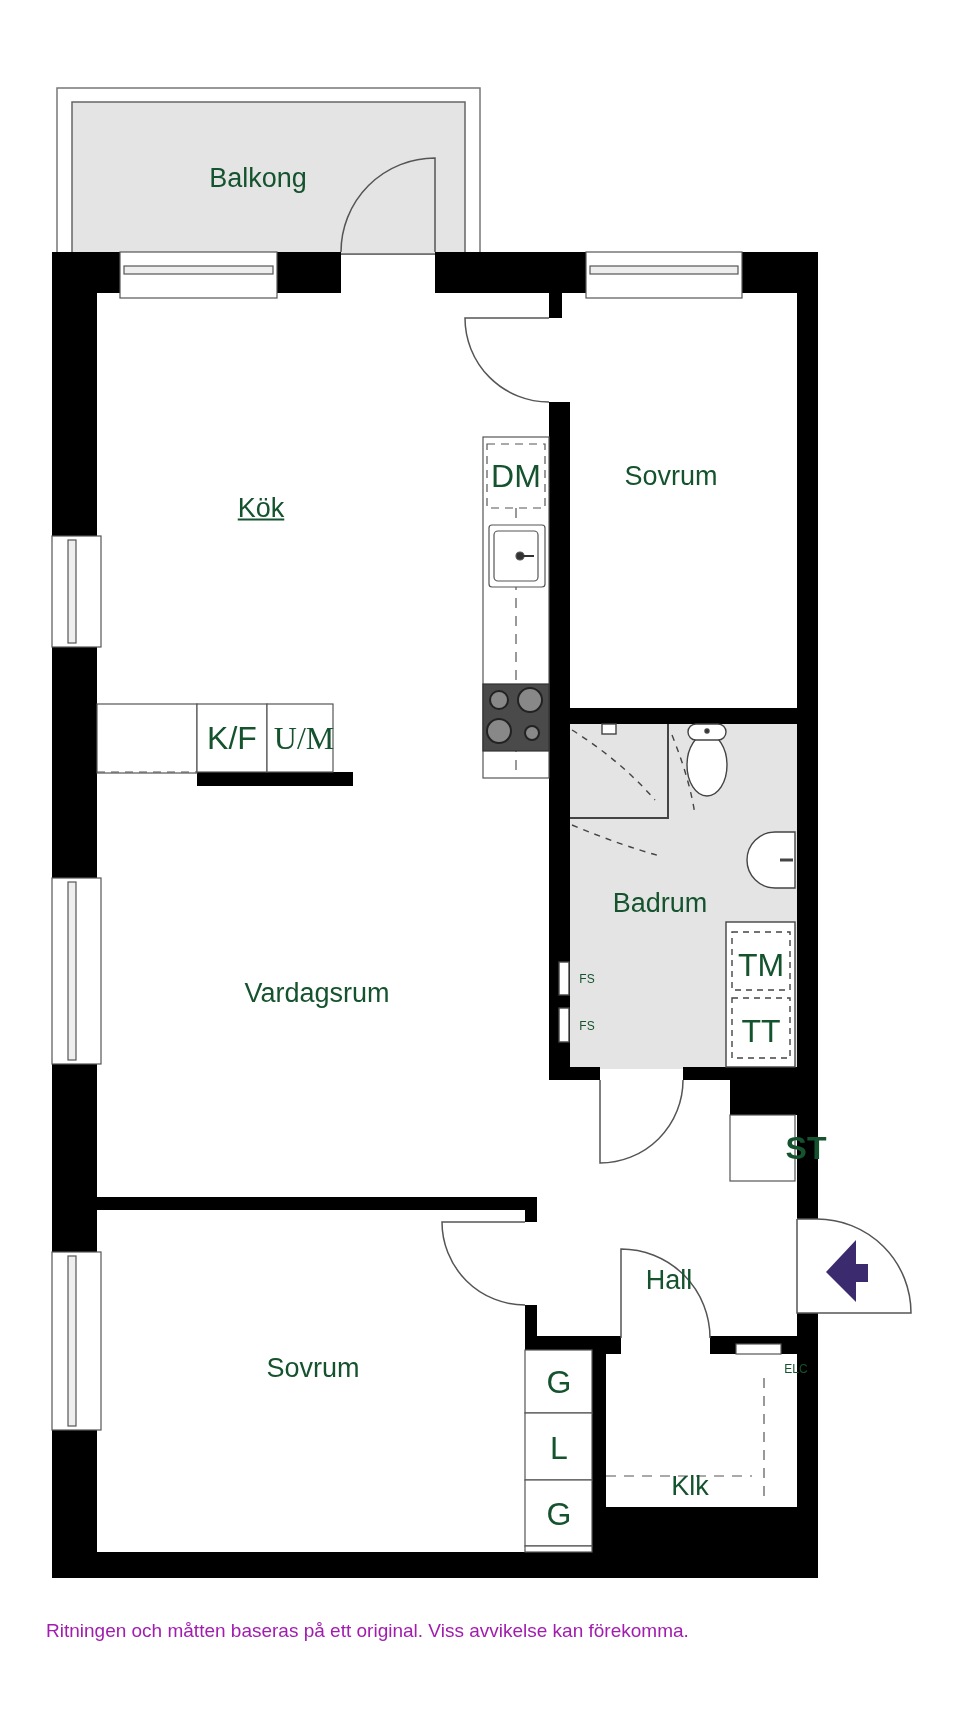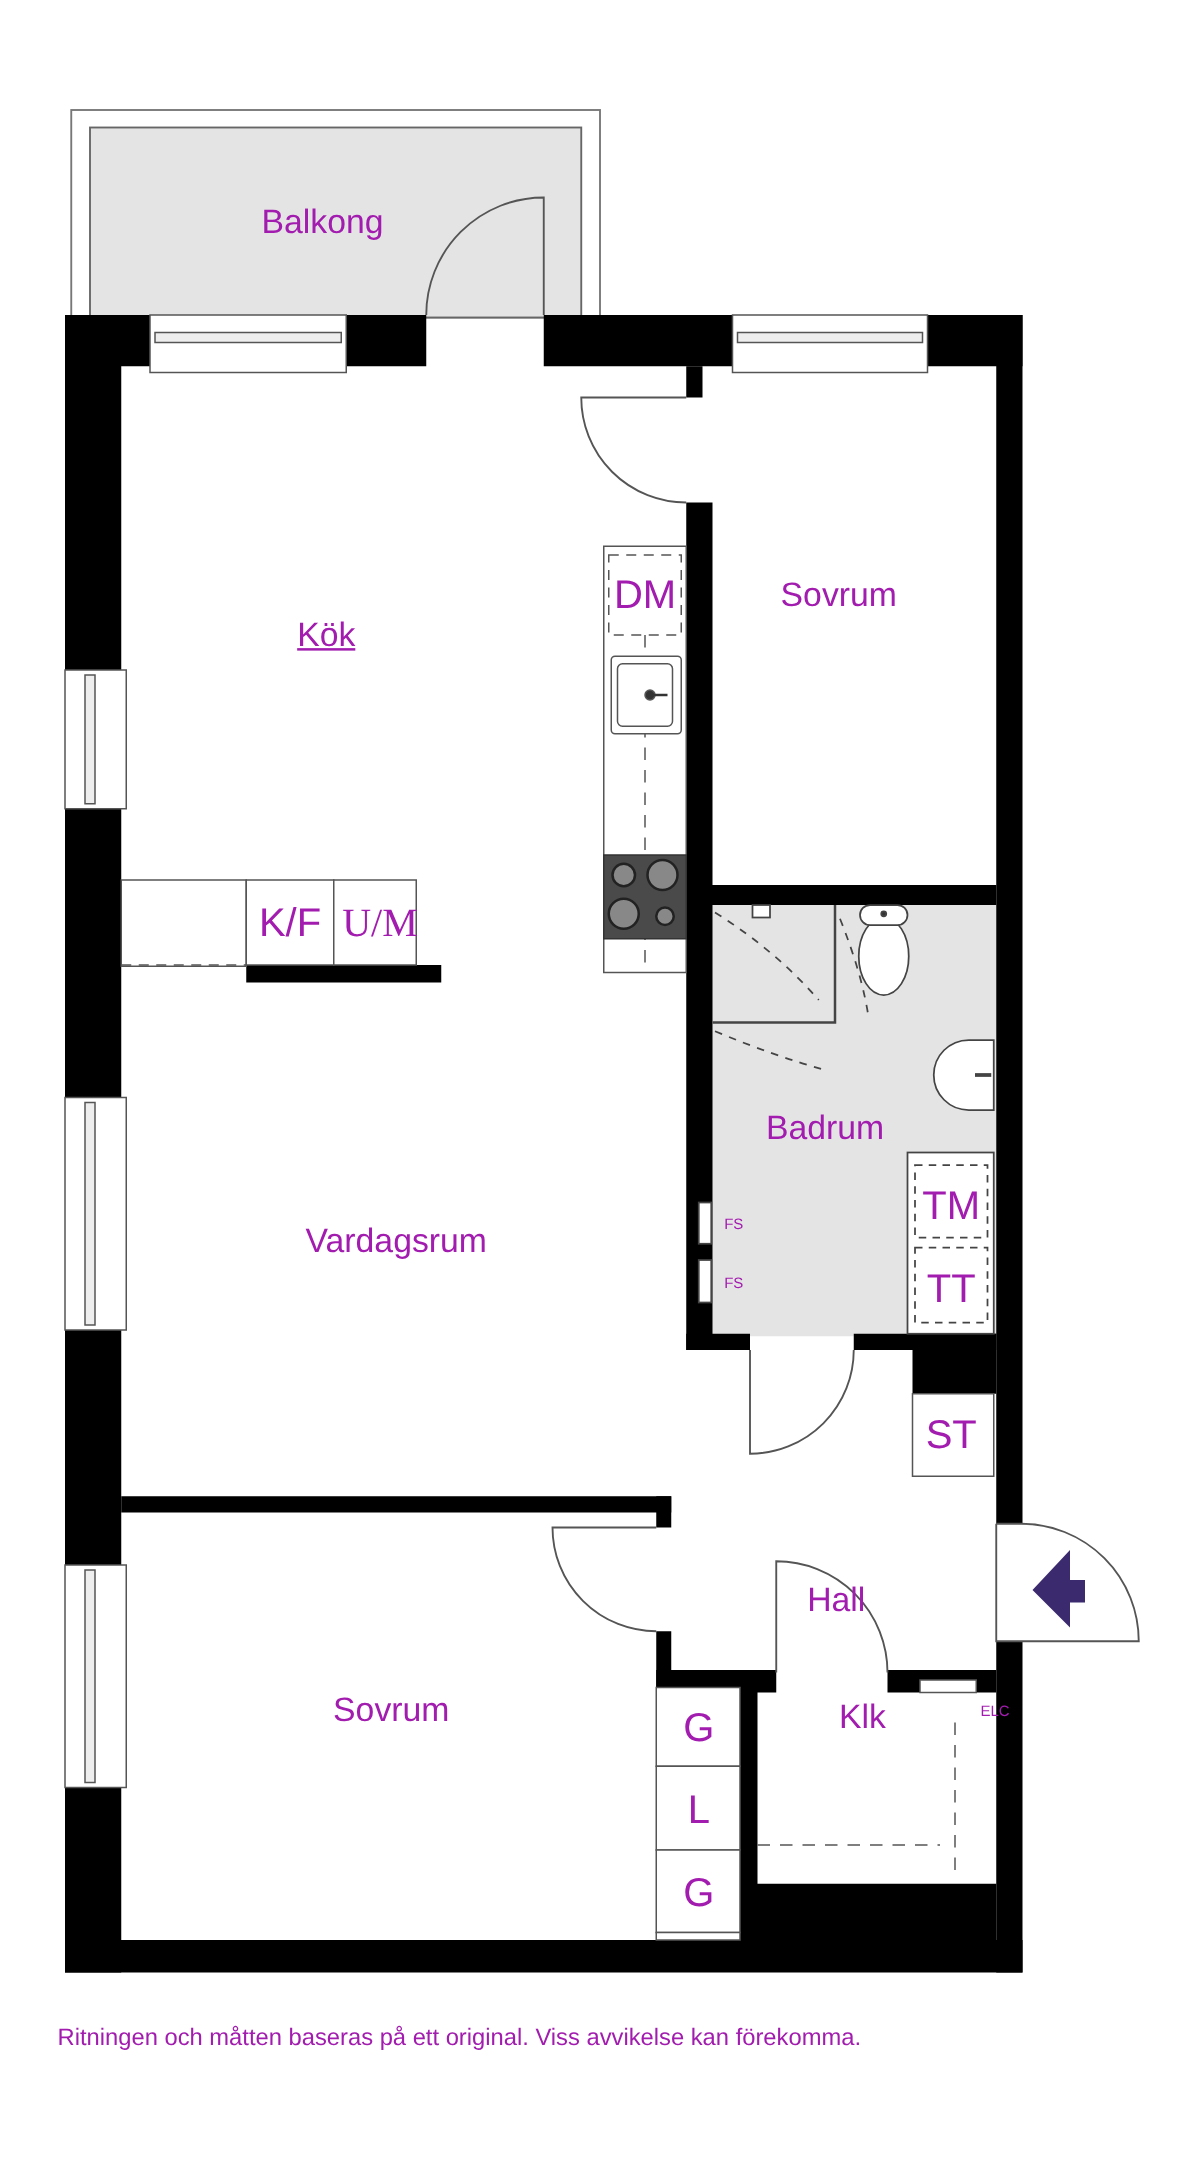--- a/index.html
+++ b/index.html
@@ -1,18 +1,18 @@
 <!DOCTYPE html>
 <html><head>
 <meta charset="utf-8">
 <style>
   html, body { margin: 0; padding: 0; background: #ffffff; }
   body { width: 960px; height: 1734px; position: relative; overflow: hidden; font-family: "Liberation Sans", sans-serif; }
   #plan { position: absolute; left: 0; top: 0; width: 960px; height: 1734px; }
-  .lbl { position: absolute; color: #a21caf; white-space: nowrap; transform: translate(-50%, -50%); font-family: "Liberation Sans", sans-serif; }
+  .lbl { position: absolute; color: #14532d; white-space: nowrap; transform: translate(-50%, -50%); font-family: "Liberation Sans", sans-serif; }
   .room { font-size: 27px; }
   .fix { font-size: 32px; }
   .small { font-size: 12px; }
   .footer { position: absolute; left: 46px; top: 1620px; font-size: 19px; color: #a21caf; font-family: "Liberation Sans", sans-serif; }
 </style>
 </head>
 <body>
 
 <svg id="plan" viewBox="0 0 960 1734" xmlns="http://www.w3.org/2000/svg">
 
@@ -130,28 +130,28 @@
   </g>
 </svg>
 
 <div class="lbl room" style="left:258px; top:178px;">Balkong</div>
 <div class="lbl room" style="left:261px; top:508px;text-decoration:underline;">Kök</div>
 <div class="lbl room" style="left:671px; top:476px;">Sovrum</div>
 <div class="lbl room" style="left:660px; top:903px;">Badrum</div>
 <div class="lbl room" style="left:317px; top:993px;">Vardagsrum</div>
 <div class="lbl room" style="left:669px; top:1280px;">Hall</div>
 <div class="lbl room" style="left:313px; top:1368px;">Sovrum</div>
-<div class="lbl room" style="left:690px; top:1374px;">Klk</div>
+<div class="lbl room" style="left:690px; top:1486px;">Klk</div>
 
 <div class="lbl fix" style="left:516px; top:476px;">DM</div>
 <div class="lbl fix" style="left:232px; top:738px;">K/F</div>
 <div class="lbl fix" style="left:304px; top:738px;font-family:Liberation Serif, serif;">U/M</div>
 <div class="lbl fix" style="left:761px; top:965px;">TM</div>
 <div class="lbl fix" style="left:761px; top:1031px;">TT</div>
 <div class="lbl small" style="left:587px; top:979px;">FS</div>
 <div class="lbl small" style="left:587px; top:1026px;">FS</div>
-<div class="lbl fix" style="left:761px; top:1148px;">ST</div>
+<div class="lbl fix" style="left:806px; top:1148px;font-weight:bold;">ST</div>
 <div class="lbl fix" style="left:559px; top:1382px;">G</div>
 <div class="lbl fix" style="left:559px; top:1448px;">L</div>
 <div class="lbl fix" style="left:559px; top:1514px;">G</div>
 <div class="lbl small" style="left:772px; top:1369px;margin-left:24px;">ELC</div>
 
 <div class="footer">Ritningen och måtten baseras på ett original. Viss avvikelse kan förekomma.</div>
 
 </body></html>

